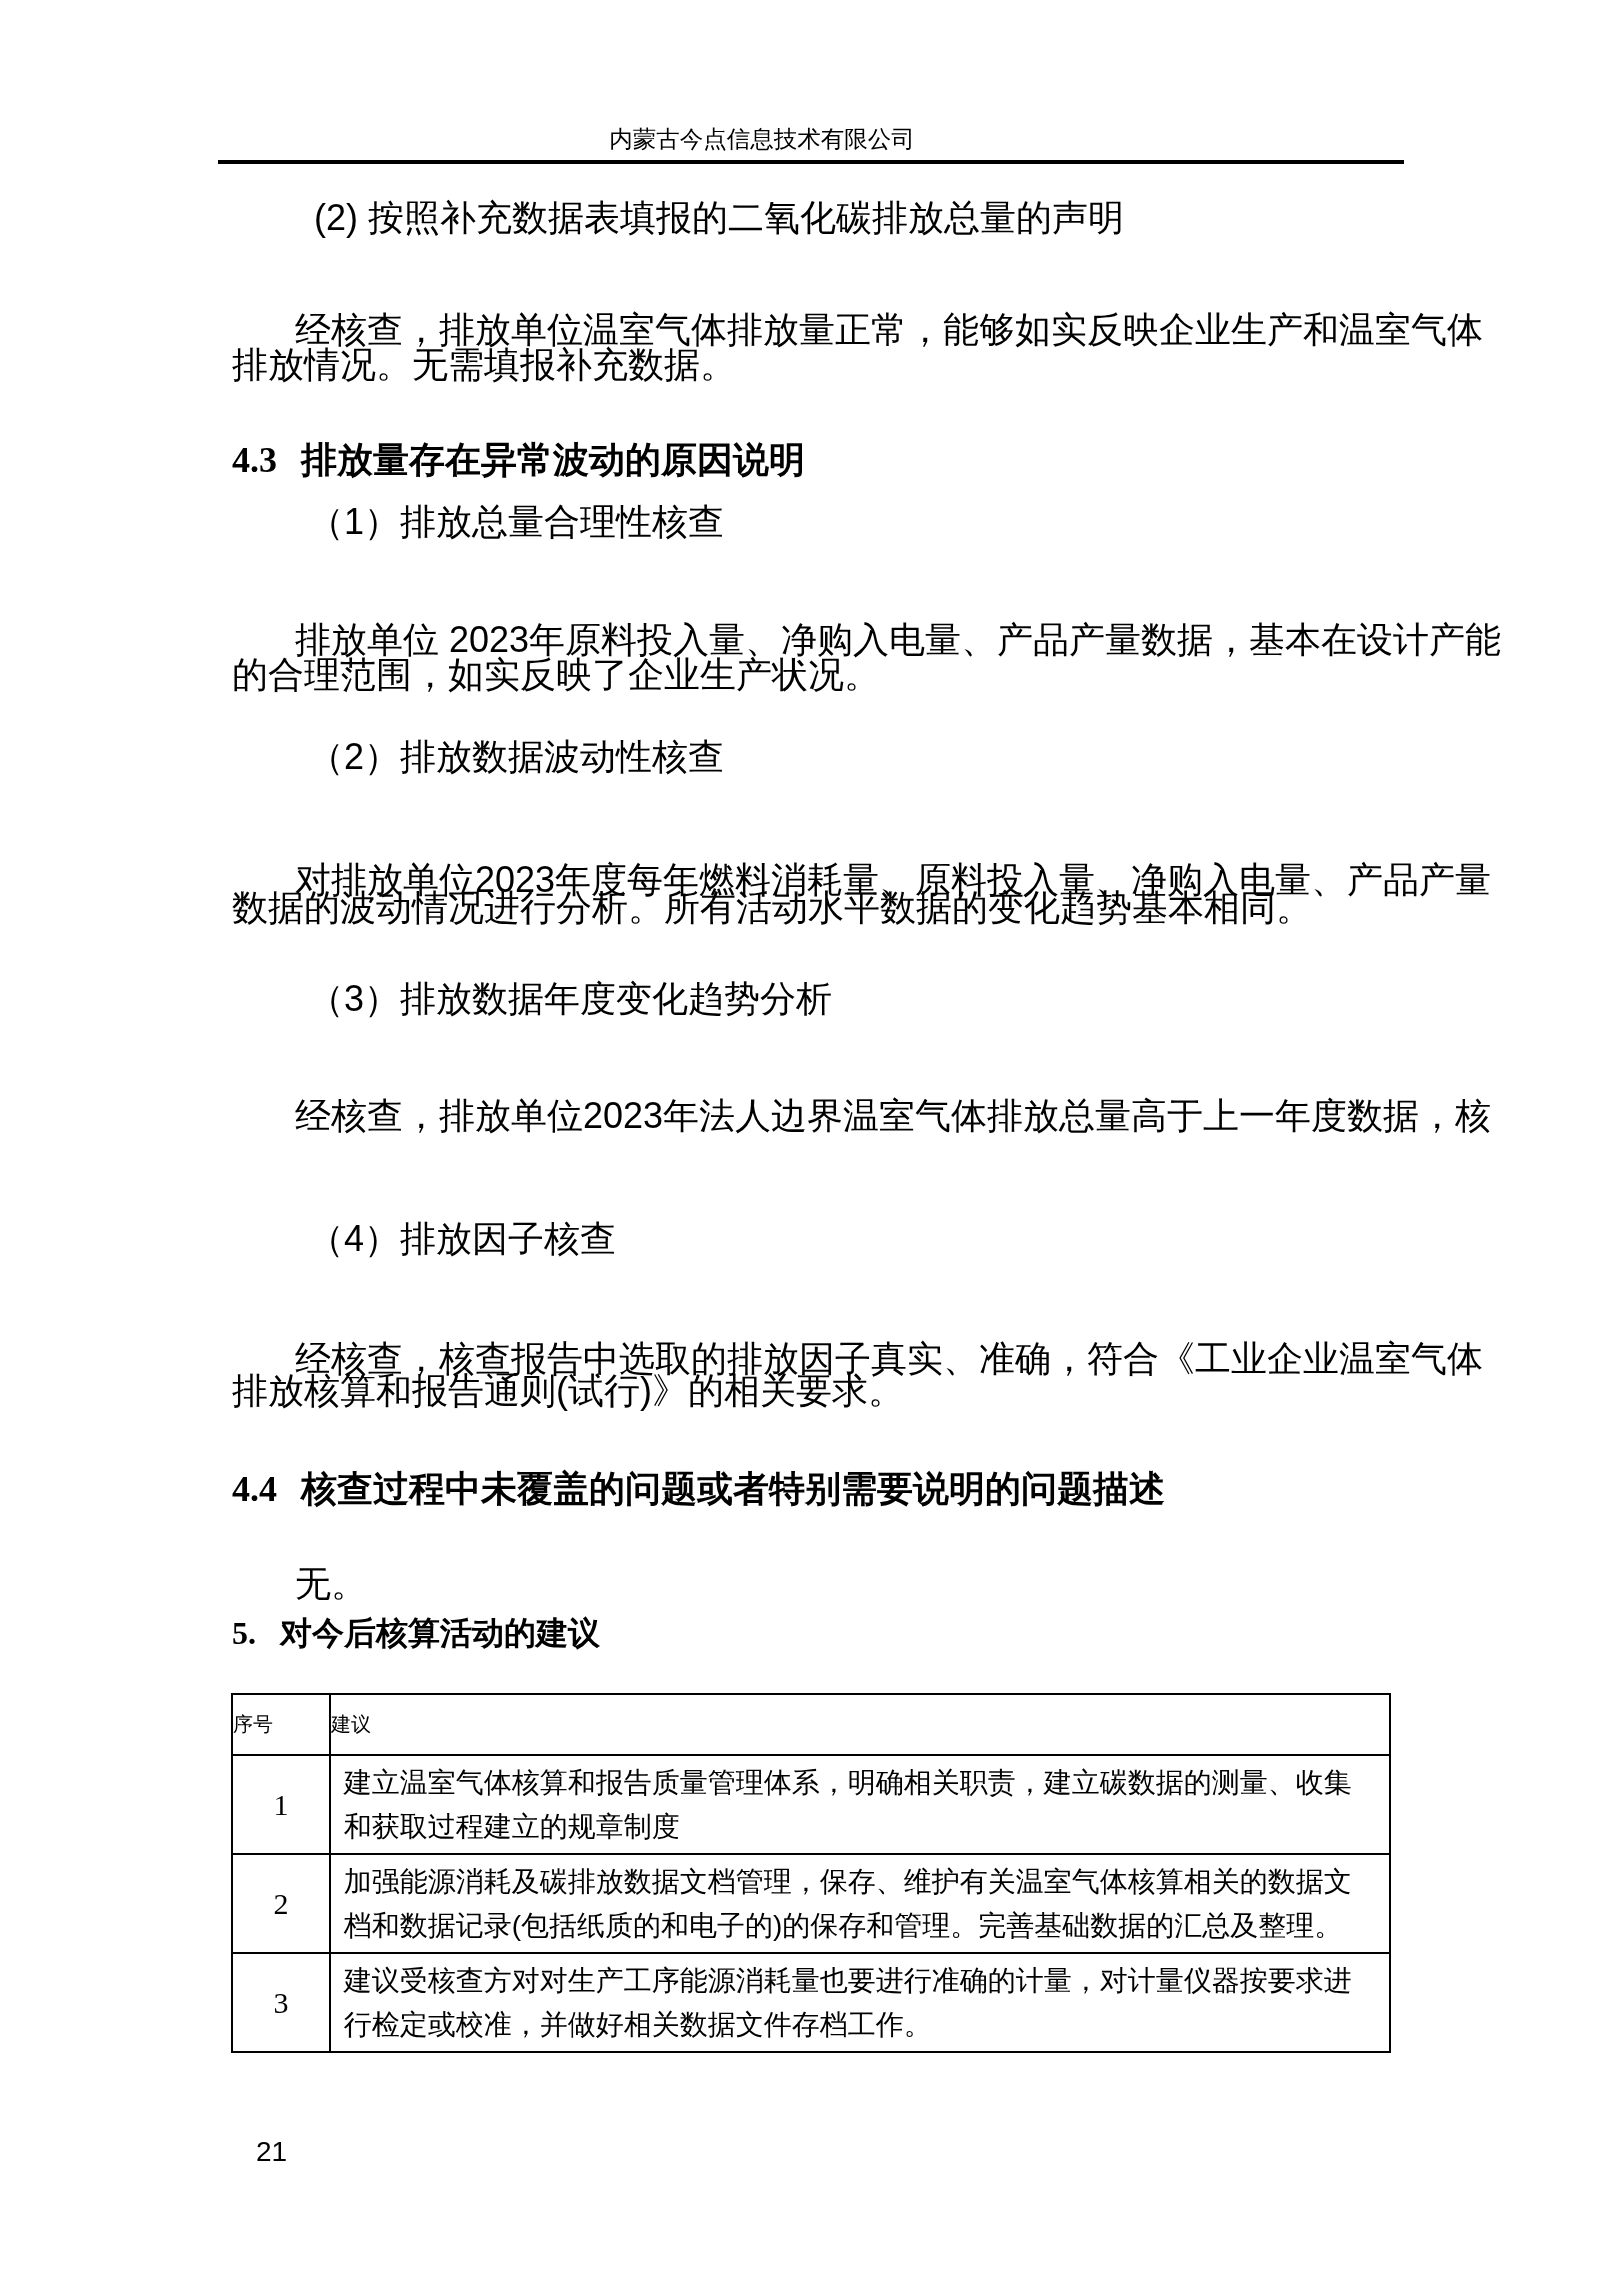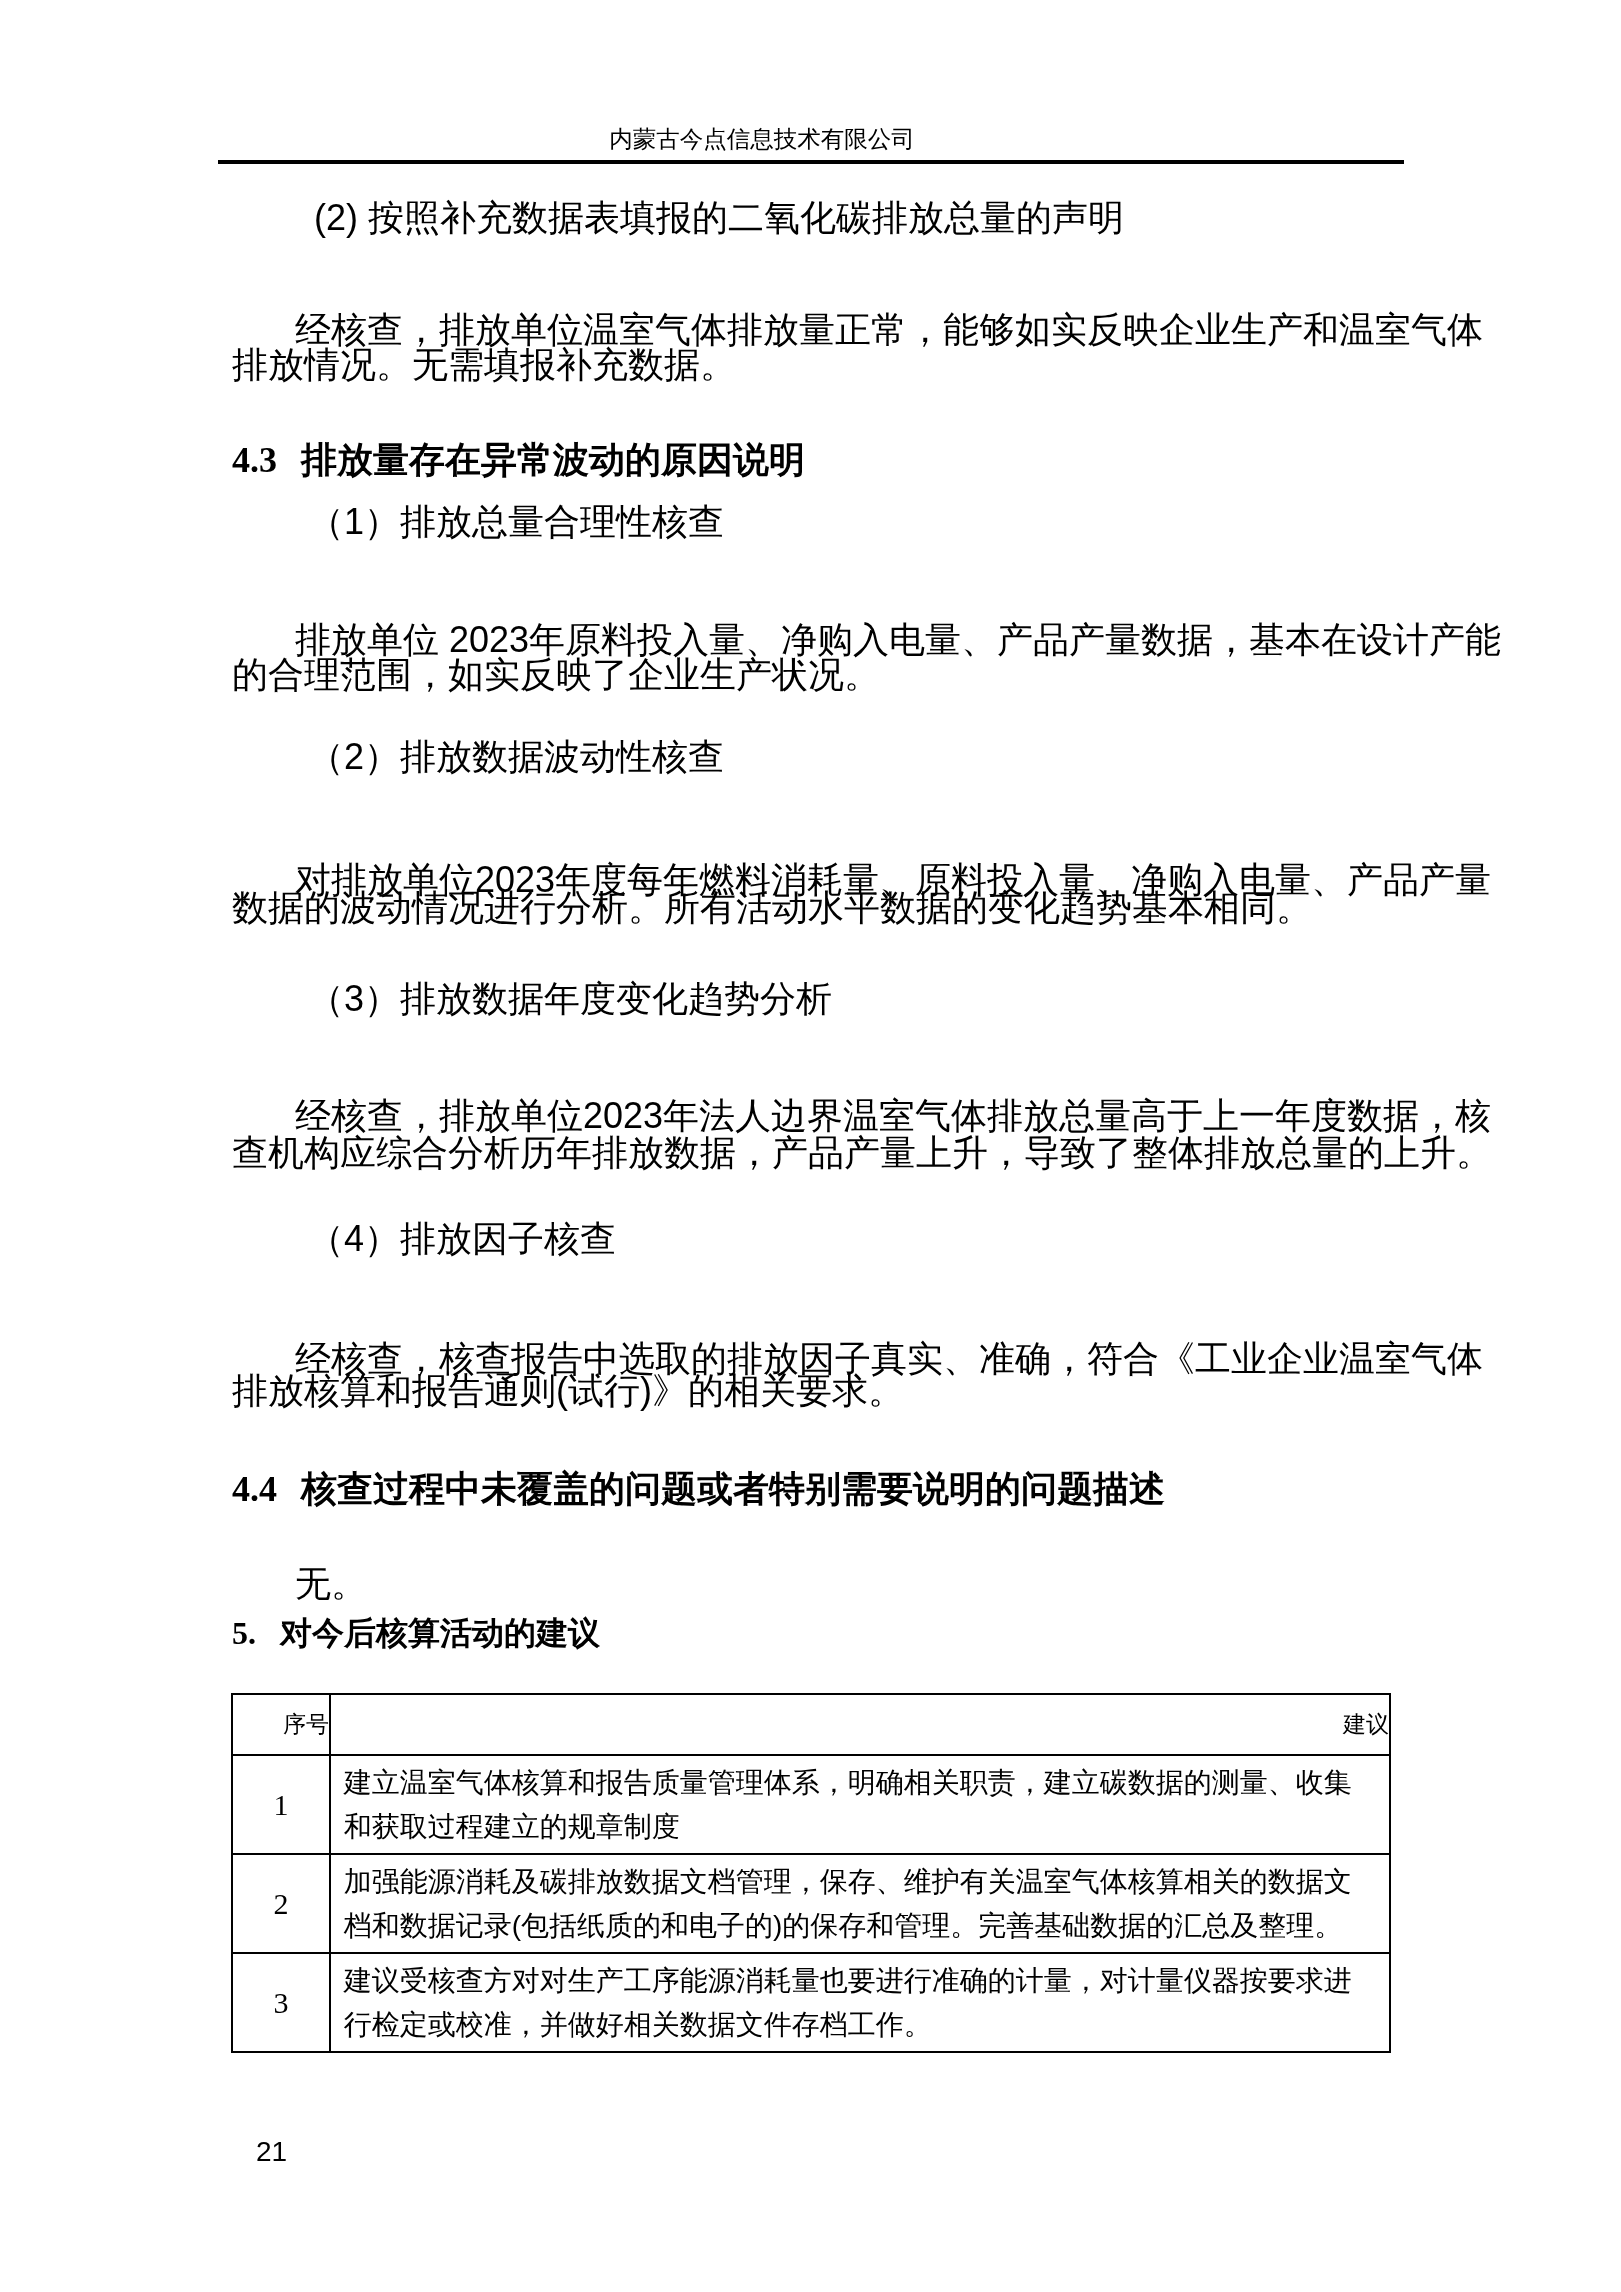--- a/index.html
+++ b/index.html
@@ -46,21 +46,21 @@
   }
   .doc-table th, .doc-table td {
     border:2px solid #000;
     vertical-align:middle;
     font-weight:normal;
   }
   .doc-table { border:2.9px solid #000; }
   .col-no { width:98px; }
   .hrow { height:61px; }
   .drow { height:99px; }
-  .th-c { text-align:right; font-size:23px; }
+  .th-c { text-align:left; font-size:20px; }
   .num-cell {
     text-align:center;
     font-family:"Liberation Serif", serif;
     font-size:30px;
   }
   .sug-cell { padding:3.9px 0 3.9px 0;margin-top:44px; }
   .cl {
     font-size:28px; line-height:44px;
     padding-left:12.7px;
     white-space:nowrap;
@@ -90,21 +90,20 @@
   <div class="l ind-item" style="top:495px">（1）排放总量合理性核查</div>
   <div class="l ind-para" style="top:578px">排放单位 2023年原料投入量、净购入电量、产品产量数据，基本在设计产能</div>
   <div class="l" style="top:655px">的合理范围，如实反映了企业生产状况。</div>
 
   <div class="l ind-item" style="top:730px">（2）排放数据波动性核查</div>
   <div class="l ind-para" style="top:818px">对排放单位2023年度每年燃料消耗量、原料投入量、净购入电量、产品产量</div>
   <div class="l" style="top:888px">数据的波动情况进行分析。所有活动水平数据的变化趋势基本相同。</div>
 
   <div class="l ind-item" style="top:972px">（3）排放数据年度变化趋势分析</div>
   <div class="l ind-para" style="top:1054px">经核查，排放单位2023年法人边界温室气体排放总量高于上一年度数据，核</div>
-  <div class="l" style="top:1133px">查机构应综合分析历年排放数据，产品产量上升，导致了整体排放总量的上升。</div>
 
   <div class="l ind-item" style="top:1212px">（4）排放因子核查</div>
   <div class="l ind-para" style="top:1297px">经核查，核查报告中选取的排放因子真实、准确，符合《工业企业温室气体</div>
   <div class="l" style="top:1371px">排放核算和报告通则(试行)》的相关要求。</div>
 
   <div class="l hd" style="top:1469px"><span class="num">4.4</span><span>核查过程中未覆盖的问题或者特别需要说明的问题描述</span></div>
 
   <div class="l ind-para" style="top:1522px">无。</div>
 
   <div class="l hd hd-5" style="top:1614px"><span class="num">5.</span><span>对今后核算活动的建议</span></div>

